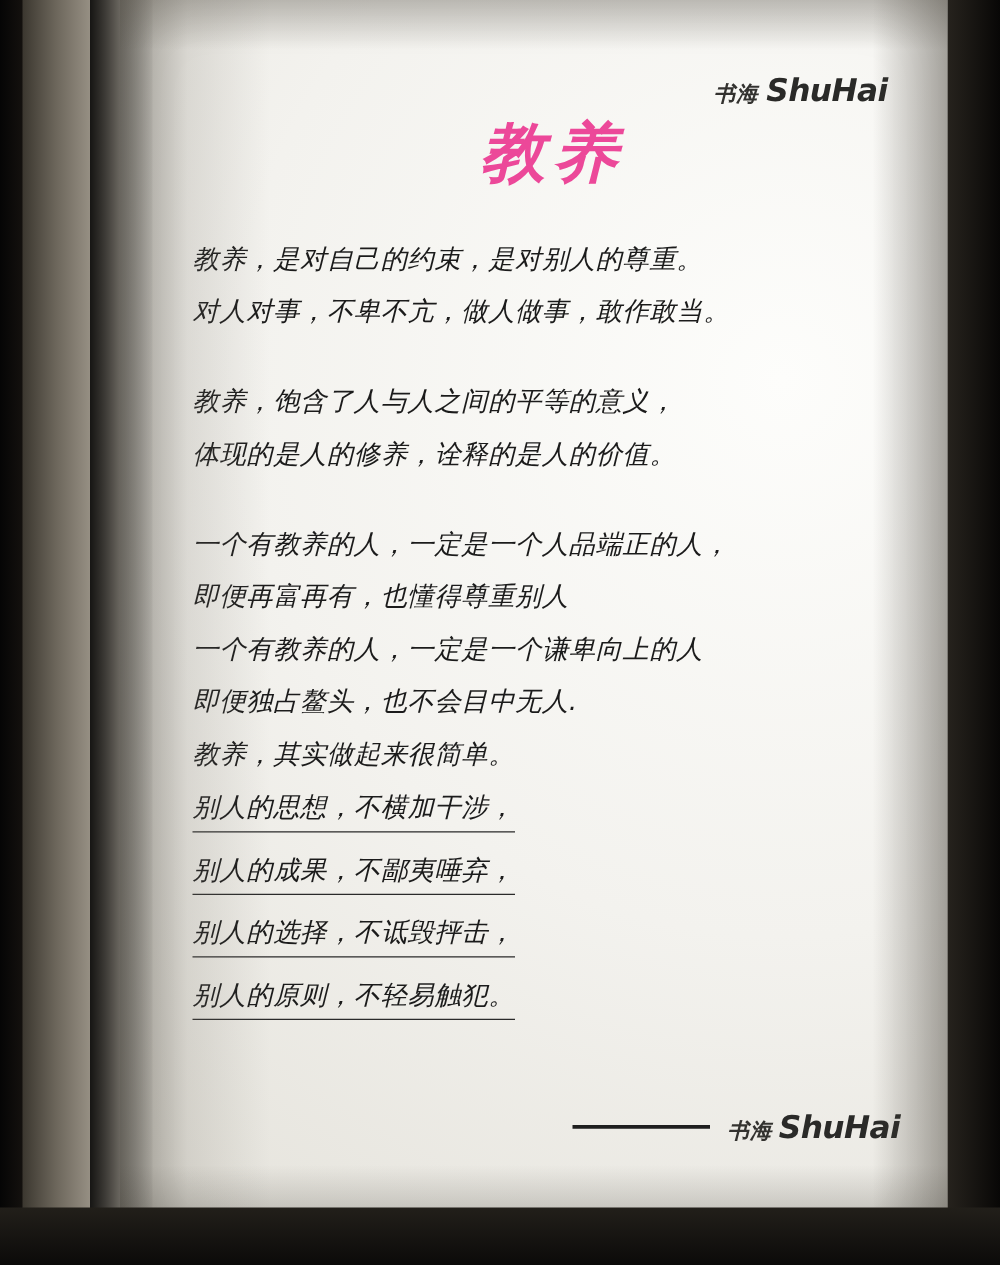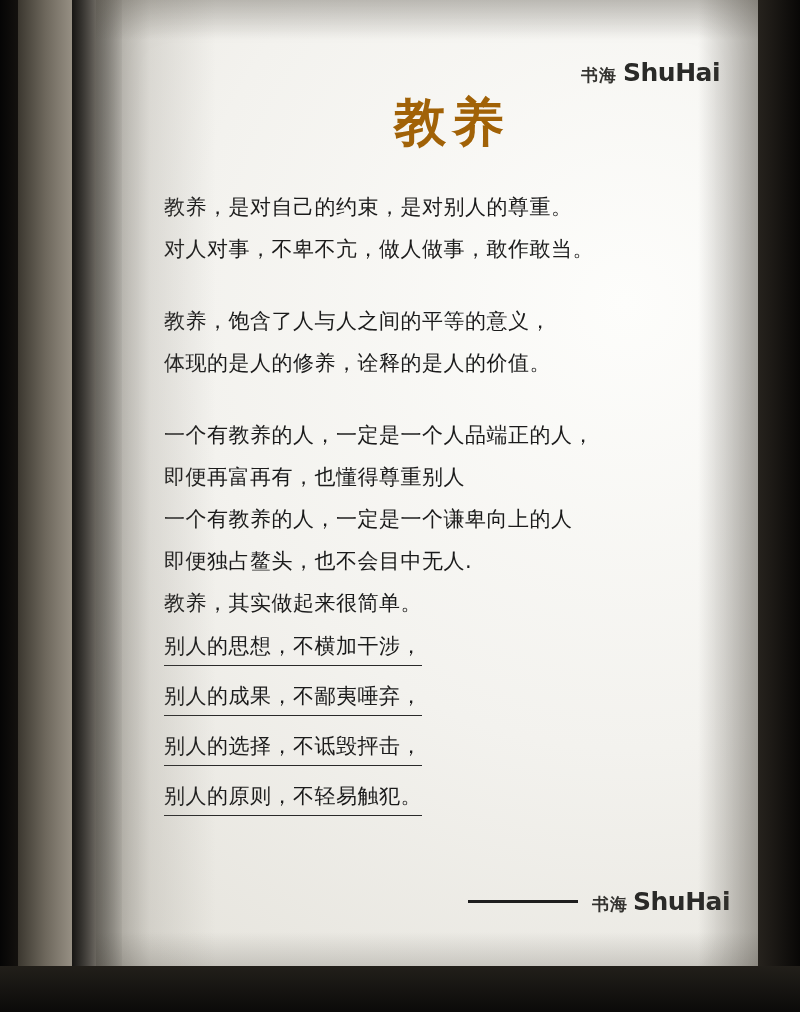--- a/index.html
+++ b/index.html
@@ -108,22 +108,22 @@
     position: absolute;
     right: 42px; top: 0;
     width: 60px; height: 1012px;
     background: linear-gradient(270deg, rgba(70,65,56,0.45) 0%, rgba(255,255,255,0) 100%);
     pointer-events: none;
   }
 
   
   .content {
     position: absolute;
-    left: 106px; top: 0;
-    width: 662px; height: 1012px;
+    left: 96px; top: 0;
+    width: 662px; height: 1012px; font-style: italic;
   }
 
   .watermark-top {
     position: absolute;
     right: 48px;
     top: 58px;
     display: flex;
     align-items: baseline;
     gap: 6px;
     color: #2c2c2c;
@@ -145,21 +145,21 @@
 
   .title {
     position: absolute;
     left: 0; right: 0;
     top: 88px;
     text-align: center;
     font-family: "DejaVu Sans", sans-serif;
     font-size: 52px;
     font-weight: 700;
     letter-spacing: 6px;
-    color: #a16207;
+    color: #ec4899;
     padding-left: 30px;
   }
 
   .body-text {
     position: absolute;
     left: 58px;
     top: 186px;
     width: 560px;
     font-family: "DejaVu Sans", sans-serif;
     font-size: 21px;

